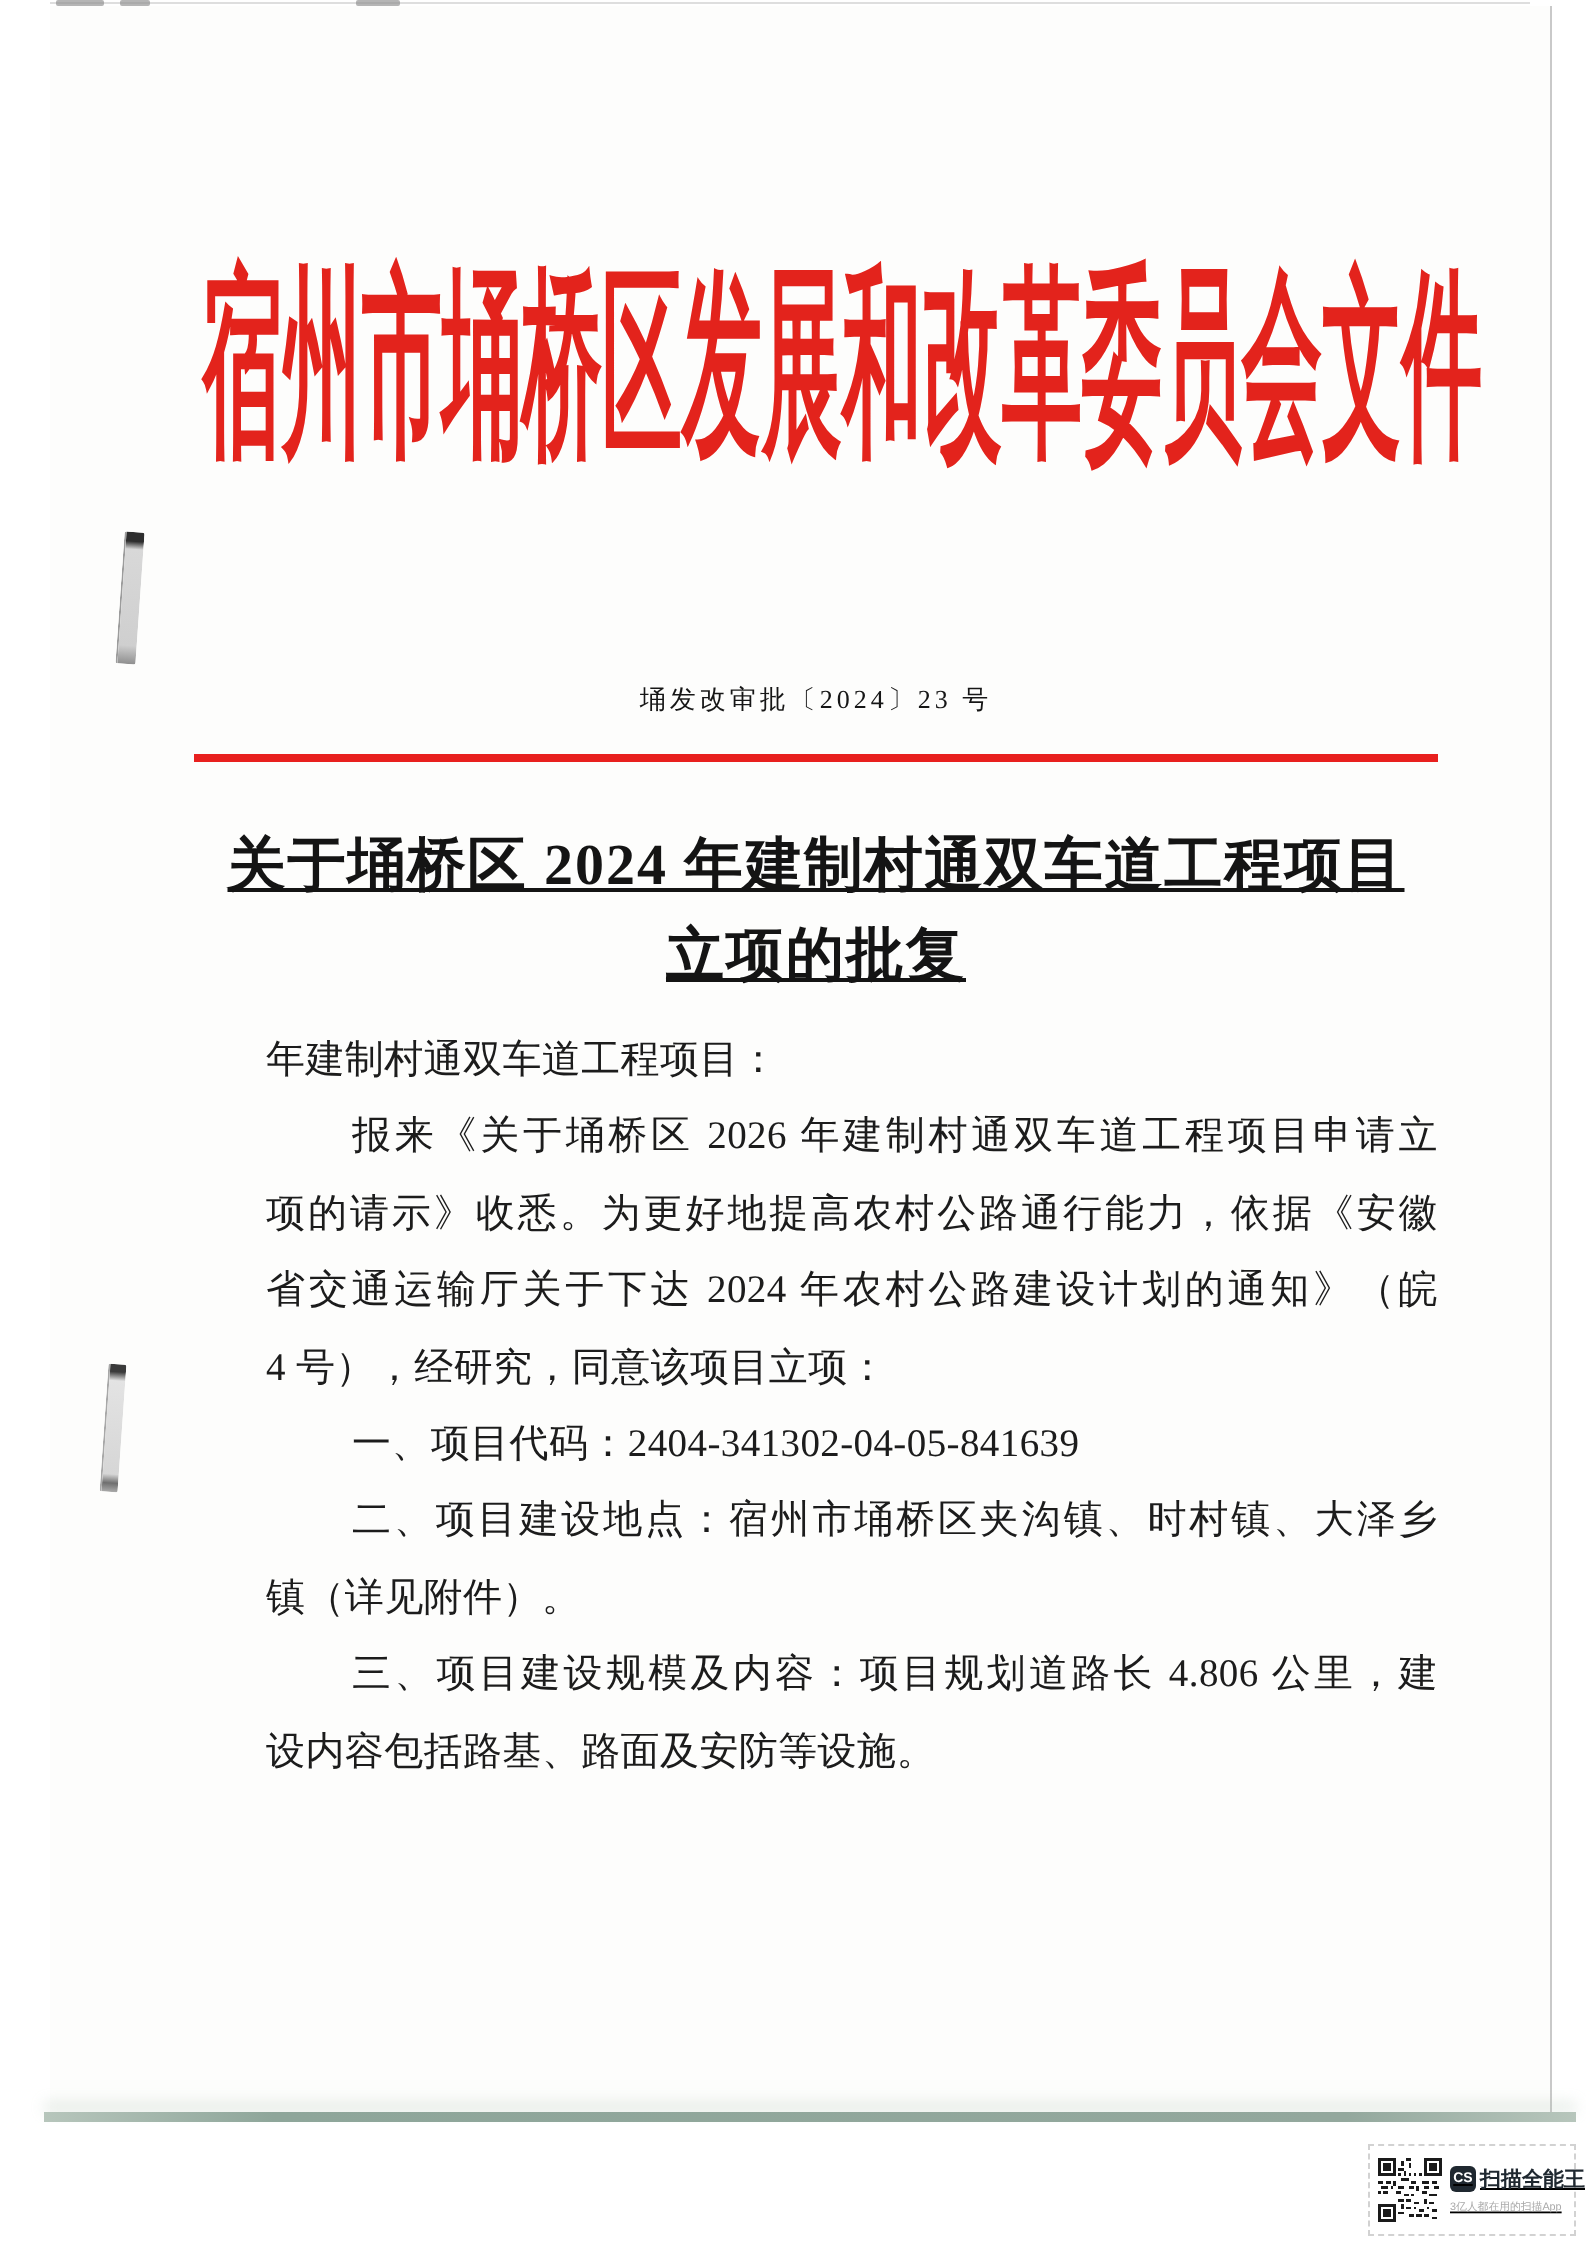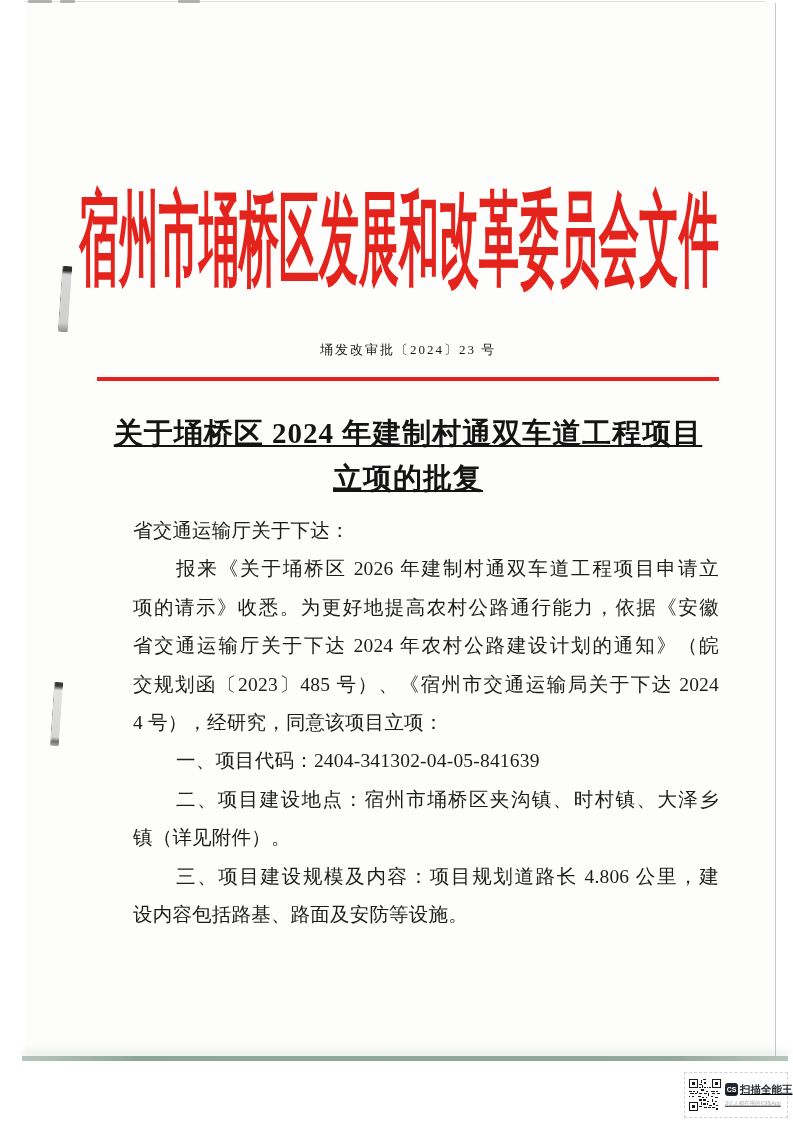--- a/index.html
+++ b/index.html
@@ -31,22 +31,22 @@
     background:linear-gradient(180deg,#2e2e2e 0%,#2e2e2e 7%,#d8d8d8 13%,#cfcfcf 86%,#8f8f8f 100%);
     border-left:1px solid #9c9c9c;
   }
   .staple2{
     left:52px;top:682px;width:8px;height:64px;transform:rotate(4deg);
     background:linear-gradient(180deg,#3a3a3a 0%,#3a3a3a 6%,#e3e3e3 13%,#d6d6d6 86%,#6f6f6f 93%,#ababab 100%);
     border-left:1px solid #a8a8a8;
   }
   
   .red-header{
-    position:absolute;left:79px;top:155px;width:640px;height:112px;
-    display:flex;align-items:flex-end;justify-content:center;
+    position:absolute;left:101px;top:155px;width:640px;height:112px;
+    display:flex;align-items:flex-start;justify-content:center;
   }
   .red-header span{
     font-size:40px;font-weight:bold;color:#e3231c;white-space:nowrap;
     transform:scaleY(2.55);letter-spacing:0;
   }
   .doc-number{
     position:absolute;left:97px;top:336px;width:622px;height:28px;
     line-height:28px;text-align:center;font-size:13px;letter-spacing:2px;color:#161616;
   }
   .red-line{
@@ -114,25 +114,24 @@
   <div class="doc-number">埇发改审批〔2024〕23 号</div>
 
   <div class="red-line"></div>
 
   <div class="doc-title">
     <div>关于埇桥区 2024 年建制村通双车道工程项目</div>
     <div>立项的批复</div>
   </div>
 
   <div class="body-text">
-    <div class="bl">省交通运输厅关于下达：</div>
+    <div class="bl">年建制村通双车道工程项目：</div>
     <div class="bl indent just">报来《关于埇桥区 2026 年建制村通双车道工程项目申请立</div>
     <div class="bl just">项的请示》收悉。为更好地提高农村公路通行能力，依据《安徽</div>
     <div class="bl just">省交通运输厅关于下达 2024 年农村公路建设计划的通知》（皖</div>
-    <div class="bl just">交规划函〔2023〕485 号）、《宿州市交通运输局关于下达 2024</div>
     <div class="bl">4 号），经研究，同意该项目立项：</div>
     <div class="bl indent">一、项目代码：2404-341302-04-05-841639</div>
     <div class="bl indent just">二、项目建设地点：宿州市埇桥区夹沟镇、时村镇、大泽乡</div>
     <div class="bl">镇（详见附件）。</div>
     <div class="bl indent just">三、项目建设规模及内容：项目规划道路长 4.806 公里，建</div>
     <div class="bl">设内容包括路基、路面及安防等设施。</div>
   </div>
 
   <div class="bottom-band"></div>
 

